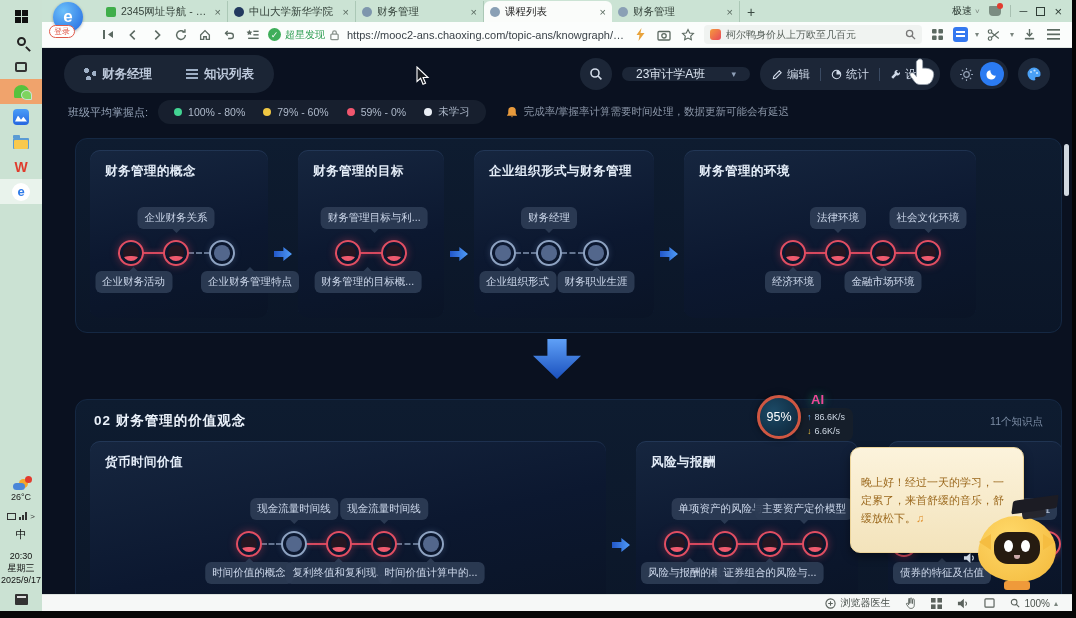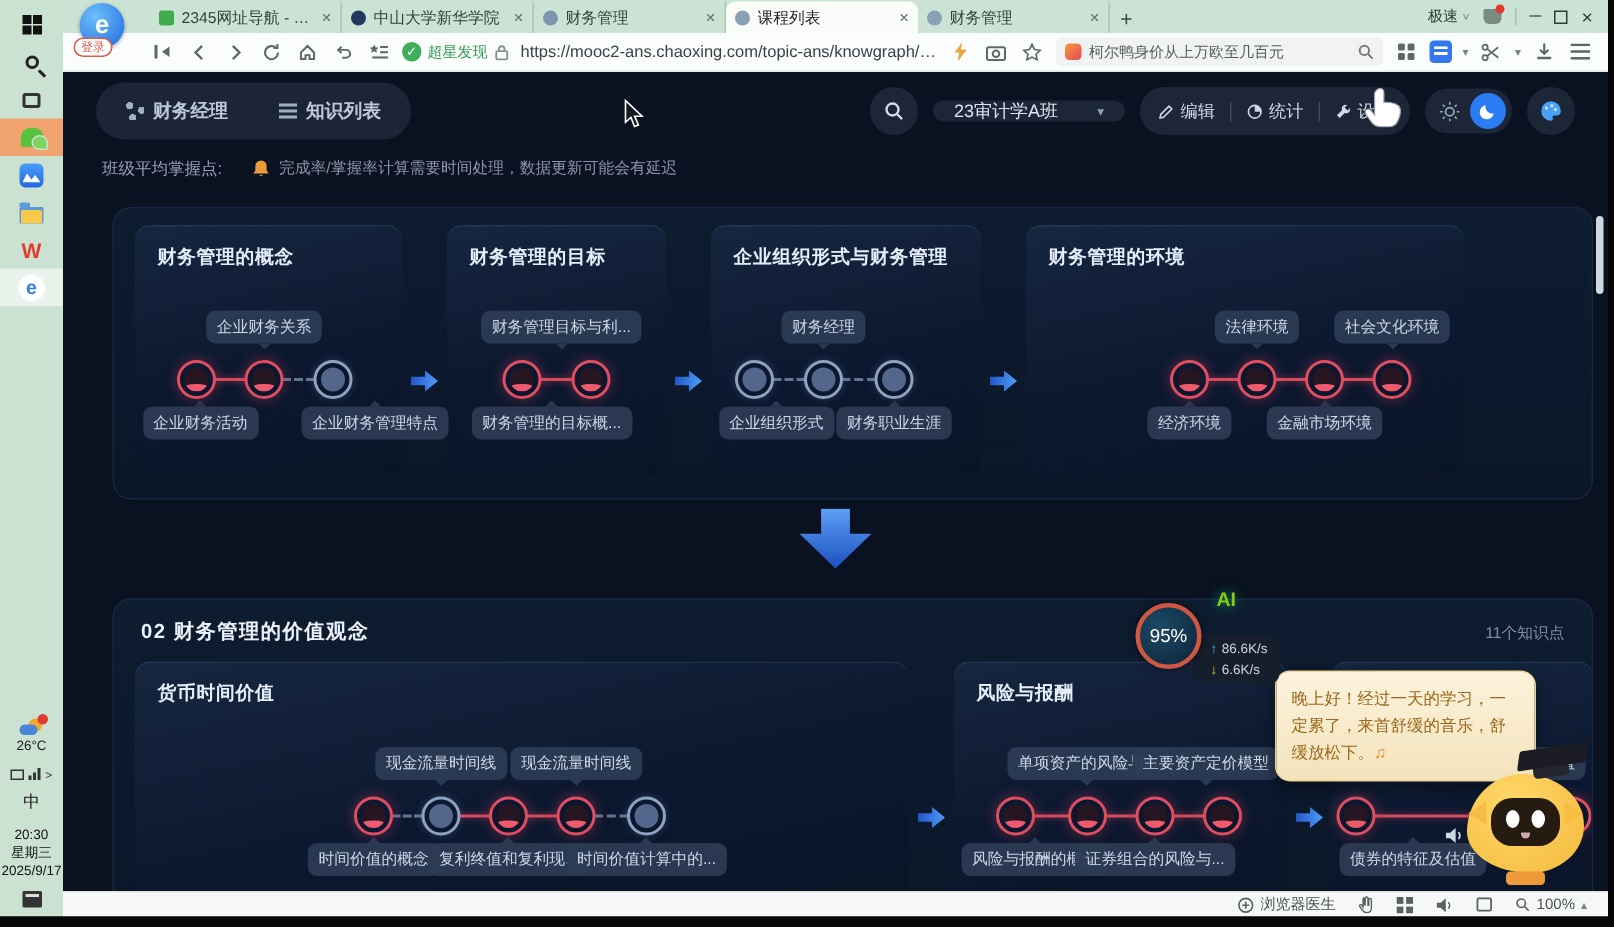--- a/index.html
+++ b/index.html
@@ -133,21 +133,21 @@
   .edge.dashed { height:0; border-top:2px dashed #63748f; }
   .chip { position:absolute; transform:translateX(-50%); background:rgba(45,59,84,.94); color:#ccd7ea; font-size:10.5px; padding:4px 7px; border-radius:6px; white-space:nowrap; z-index:4; }
   .chip.above { top:57px; }
   .chip.below { top:121px; }
   .chip.above::after { content:''; position:absolute; left:50%; bottom:-4px; margin-left:-4px; border:4px solid transparent; border-top-color:rgba(45,59,84,.94); border-bottom:none; }
   .chip.below::after { content:''; position:absolute; left:50%; top:-4px; margin-left:-4px; border:4px solid transparent; border-bottom-color:rgba(45,59,84,.94); border-top:none; }
   .arrow-r { width:18px; height:16px; margin:96px 6px 0 6px; background:linear-gradient(90deg,#2256c8,#4f9cf8); clip-path:polygon(0 32%,52% 32%,52% 6%,100% 50%,52% 94%,52% 68%,0 68%); flex:none; }
   .downarrow-row { height:52px; display:flex; align-items:center; justify-content:center; }
   .downarrow { width:48px; height:40px; background:linear-gradient(180deg,#5fa0f7,#1a50bd); clip-path:polygon(30% 0,70% 0,70% 42%,100% 42%,50% 100%,0 42%,30% 42%); }
 
-  .bubble { position:absolute; left:808px; top:399px; width:174px; background:linear-gradient(#fcf3dc,#f3e3bb); border:1px solid #ecd49a; border-radius:10px; padding:9px 10px; font-size:11px; line-height:1.65; color:#9a671b; box-shadow:0 4px 10px rgba(0,0,0,.4); z-index:8; }
+  .bubble { position:absolute; left:808px; top:399px; width:174px; background:linear-gradient(#fcf3dc,#f3e3bb); border:1px solid #ecd49a; border-radius:10px; padding:25px 10px; font-size:11px; line-height:1.65; color:#9a671b; box-shadow:0 4px 10px rgba(0,0,0,.4); z-index:8; }
   .bubble .note { color:#e0912f; }
   .mascot { position:absolute; right:8px; bottom:0; width:92px; height:94px; z-index:9; }
   .m-head { position:absolute; left:6px; bottom:12px; width:78px; height:66px; background:radial-gradient(circle at 40% 32%,#ffd96a,#f3b83a); border-radius:48% 52% 46% 54%/58% 52% 48% 42%; }
   .m-head::before { content:''; position:absolute; left:-7px; top:18px; border:8px solid transparent; border-right:12px solid #f5bd41; }
   .m-head::after { content:''; position:absolute; right:-7px; top:18px; border:8px solid transparent; border-left:12px solid #f5bd41; }
   .m-face { position:absolute; left:16px; top:16px; width:46px; height:32px; background:#261b11; border-radius:14px; }
   .m-eye { position:absolute; top:8px; width:9px; height:12px; border-radius:50%; background:#fff; }
   .m-eye.l { left:10px; } .m-eye.r { right:10px; }
   .m-mouth { position:absolute; left:50%; bottom:5px; width:6px; height:4px; margin-left:-3px; border-radius:0 0 6px 6px; background:#caa; }
   .m-cap { position:absolute; right:6px; top:-2px; width:46px; height:13px; background:#1c1c24; transform:rotate(-8deg) skewX(-16deg); border-radius:2px; z-index:2; }
@@ -158,21 +158,21 @@
 
   
   .statusbar { height:17px; background:#f6f8f7; border-top:1px solid #dde3df; display:flex; align-items:center; justify-content:flex-end; gap:15px; padding-right:14px; font-size:10px; color:#4a524d; flex:none; }
   .sb-item { display:flex; align-items:center; gap:4px; }
   .bottomstrip { position:absolute; left:0; top:611px; width:1076px; height:7px; background:#070707; }
 
   
   .netov { position:absolute; left:757px; top:392px; display:flex; align-items:center; z-index:20; }
   .gauge { width:44px; height:44px; border-radius:50%; border:3px solid #cf5742; background:radial-gradient(circle at 35% 35%,#1c4a66,#0c2337); display:flex; align-items:center; justify-content:center; color:#fff; font-size:12.5px; z-index:2; box-shadow:0 0 6px rgba(0,0,0,.5); }
   .nright { margin-left:-6px; }
-  .ailbl { color:#84cc16; font-weight:bold; font-size:13px; text-shadow:0 0 8px #17a263; margin-left:16px; margin-bottom:16px; }
+  .ailbl { color:#ec4899; font-weight:bold; font-size:13px; text-shadow:0 0 8px #17a263; margin-left:16px; margin-bottom:1px; }
   .speeds { background:rgba(22,30,42,.92); border-radius:7px; padding:3px 8px 3px 12px; font-size:9px; color:#ccd6e2; line-height:1.5; }
   .sp .up { color:#4ba2f2; margin-right:3px; }
   .sp .dn { color:#ecc23c; margin-right:3px; }
 
   .cursor-arrow { position:absolute; left:416px; top:66px; z-index:40; }
   .cursor-hand { position:absolute; left:908px; top:56px; z-index:40; }
 </style>
 </head>
 <body>
 
@@ -458,20 +458,38 @@
                 <circle cx="5" cy="6" r="1.1" fill="#bfe0ff"></circle>
                 <circle cx="8.5" cy="4.5" r="1.1" fill="#bfe0ff"></circle>
                 <circle cx="11" cy="7" r="1.1" fill="#bfe0ff"></circle>
               </svg>
           </div>
         </div>
       </div>
 
       <div class="legendrow">
         <span class="legtitle">班级平均掌握点:</span>
+        <div id="legend">
+            <div class="legitem">
+              <span class="legdot" style="background: rgb(66, 211, 146);"></span>
+              <span>100% - 80%</span>
+            </div>
+            <div class="legitem">
+              <span class="legdot" style="background: rgb(238, 198, 67);"></span>
+              <span>79% - 60%</span>
+            </div>
+            <div class="legitem">
+              <span class="legdot" style="background: rgb(240, 86, 110);"></span>
+              <span>59% - 0%</span>
+            </div>
+            <div class="legitem">
+              <span class="legdot" style="background: rgb(233, 238, 245);"></span>
+              <span>未学习</span>
+            </div>
+          </div>
         <div class="notice">
           <svg width="12" height="13" viewBox="0 0 14 15">
               <path d="M7 1a4.4 4.4 0 0 0-4.4 4.4v3.4L1 11.2h12l-1.6-2.4V5.4A4.4 4.4 0 0 0 7 1z" fill="#e89a3c"></path>
               <path d="M5.6 12.2a1.5 1.5 0 0 0 2.8 0z" fill="#e89a3c"></path>
             </svg>
           <span>完成率/掌握率计算需要时间处理，数据更新可能会有延迟</span>
         </div>
       </div>
 
       <div class="panel">

